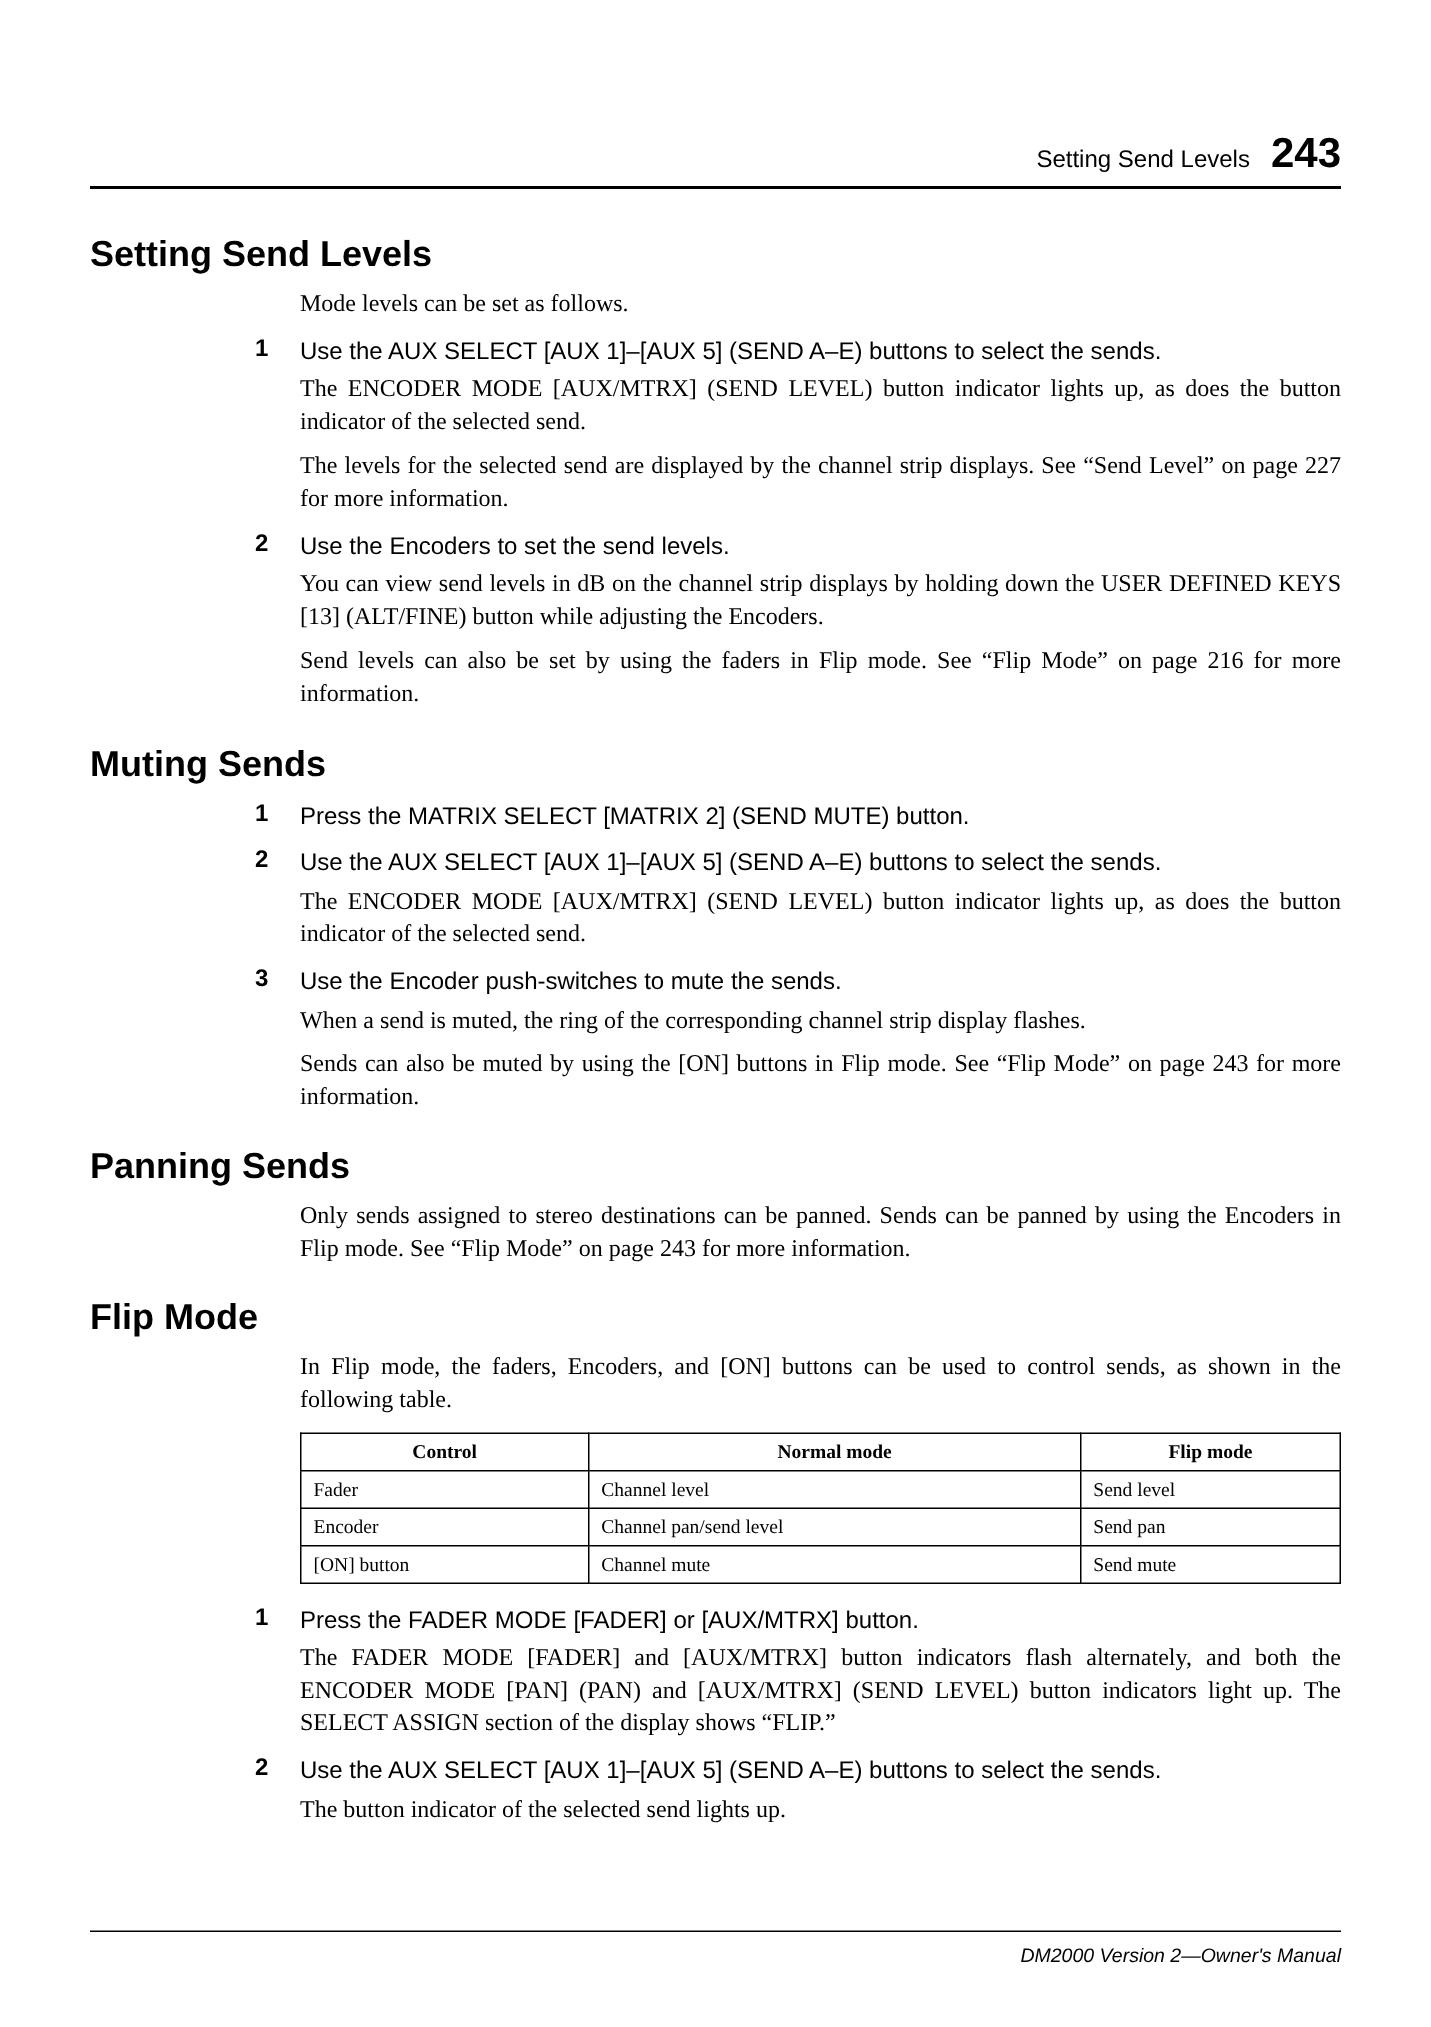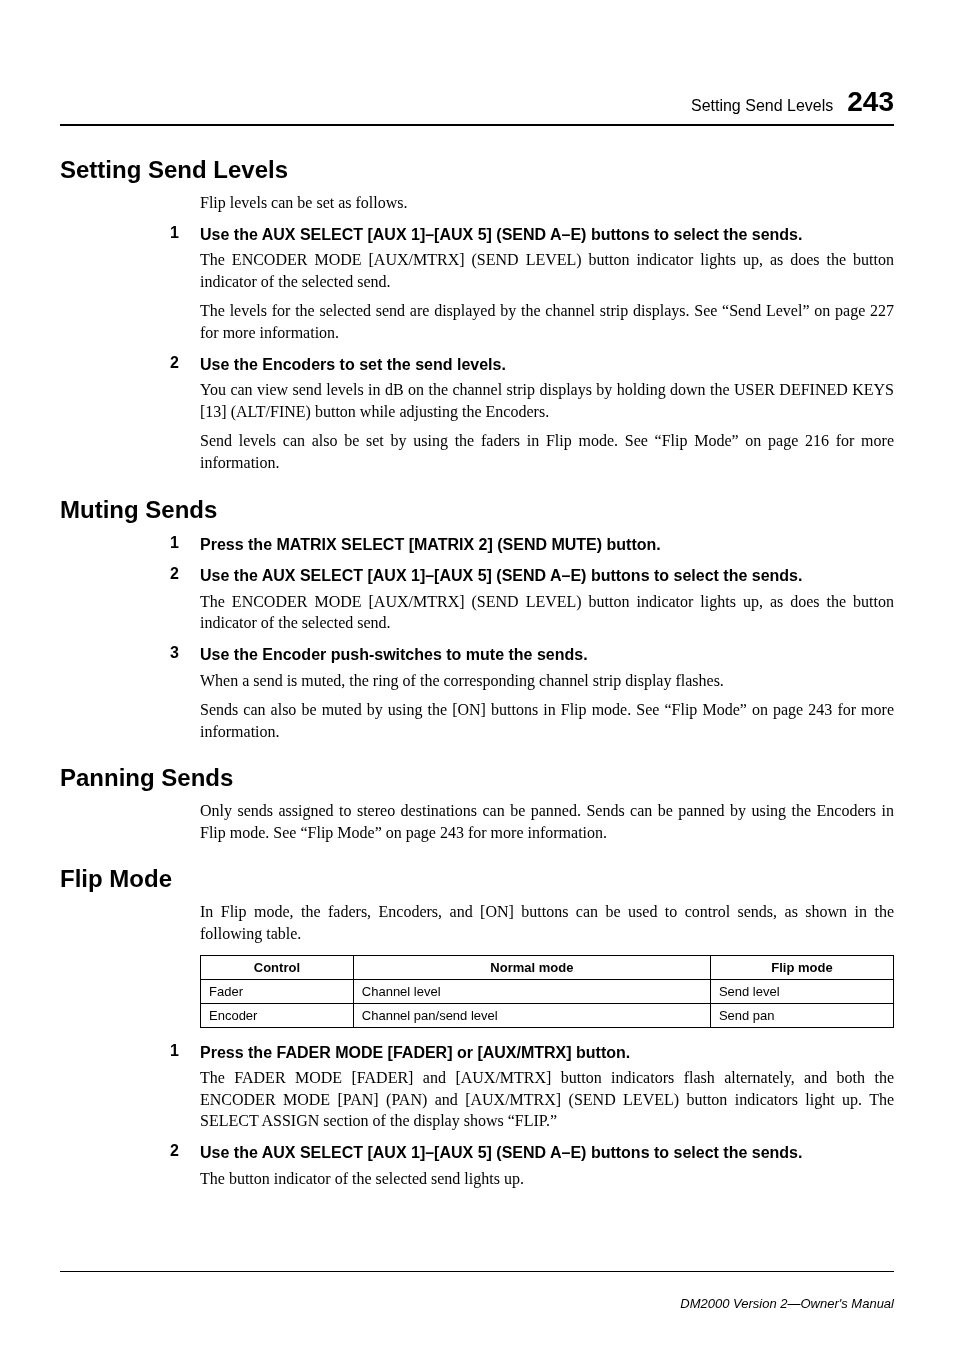--- a/index.html
+++ b/index.html
@@ -59,68 +59,68 @@
     font-size:16px;
   }
   .step-num{
     width:30px;
     flex:none;
     font-family:Arial,Helvetica,sans-serif;
     font-weight:bold;
   }
   .step-head{
     font-family:Arial,Helvetica,sans-serif;
-    font-weight:bold;
+    font-weight:normal;
     line-height:1.35;
   }
   .step-body{
     margin:4px 0 8px 0;
     font-size:16px;
     line-height:1.35;
     text-align:justify;
   }
   table.grid{
     border-collapse:collapse;
     width:100%;
     margin:10px 0 14px 0;
-    font-family:Liberation Sans, sans-serif;
+    font-family:Liberation Serif, serif;
     font-size:13px;
   }
   table.grid th, table.grid td{
     border:1px solid #000;
     padding:4px 8px;
     text-align:left;
   }
   table.grid th{
     text-align:center;
     font-weight:bold;
   }
   .footer{
     border-top:1px solid #000;
     text-align:right;
     font-size:13px;
     font-style:italic;
     font-family:Arial,Helvetica,sans-serif;
-    padding-top:24px;
+    padding-top:8px;
     margin-top:auto;
   }
 </style>
 </head>
 <body>
 
 <div class="page">
   <div class="running-head">
     <span>Setting Send Levels</span>
     <span class="pagenum">243</span>
   </div>
 
   <div class="content">
 
     <h2 class="section first">Setting Send Levels</h2>
-    <p class="intro">Flip levels can be set as follows.</p>
+    <p class="intro">Mode levels can be set as follows.</p>
 
     <div class="step">
       <div class="step-num">1</div>
       <div class="step-head">Use the AUX SELECT [AUX 1]–[AUX 5] (SEND A–E) buttons to select the sends.</div>
     </div>
     <p class="step-body">The ENCODER MODE [AUX/MTRX] (SEND LEVEL) button indicator lights up, as does the button indicator of the selected send.</p>
     <p class="step-body">The levels for the selected send are displayed by the channel strip displays. See “Send Level” on page 227 for more information.</p>
 
     <div class="step">
       <div class="step-num">2</div>
@@ -167,20 +167,25 @@
         <tr>
           <td>Fader</td>
           <td>Channel level</td>
           <td>Send level</td>
         </tr>
         <tr>
           <td>Encoder</td>
           <td>Channel pan/send level</td>
           <td>Send pan</td>
         </tr>
+        <tr>
+          <td>[ON] button</td>
+          <td>Channel mute</td>
+          <td>Send mute</td>
+        </tr>
       </tbody>
     </table>
 
     <div class="step">
       <div class="step-num">1</div>
       <div class="step-head">Press the FADER MODE [FADER] or [AUX/MTRX] button.</div>
     </div>
     <p class="step-body">The FADER MODE [FADER] and [AUX/MTRX] button indicators flash alternately, and both the ENCODER MODE [PAN] (PAN) and [AUX/MTRX] (SEND LEVEL) button indicators light up. The SELECT ASSIGN section of the display shows “FLIP.”</p>
 
     <div class="step">

